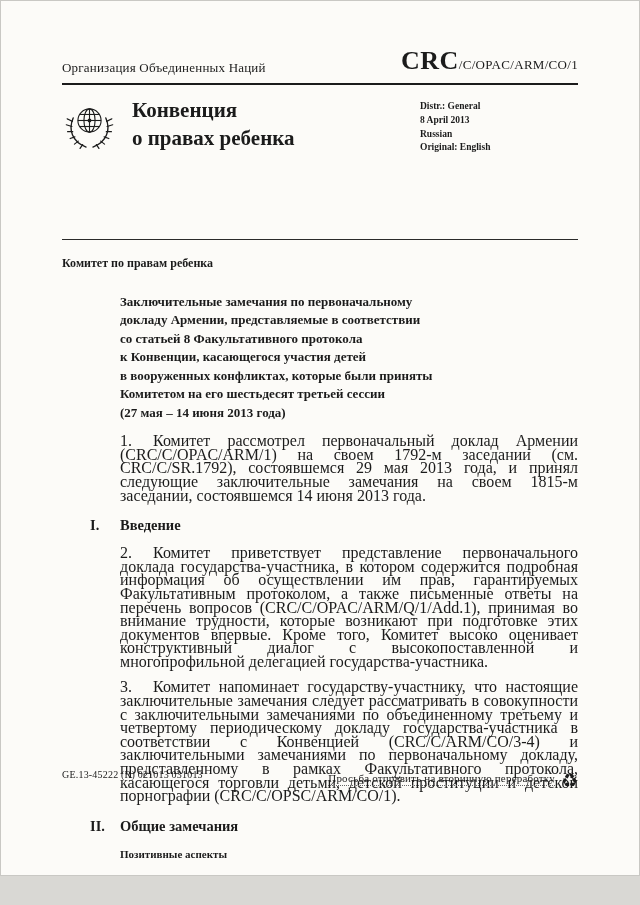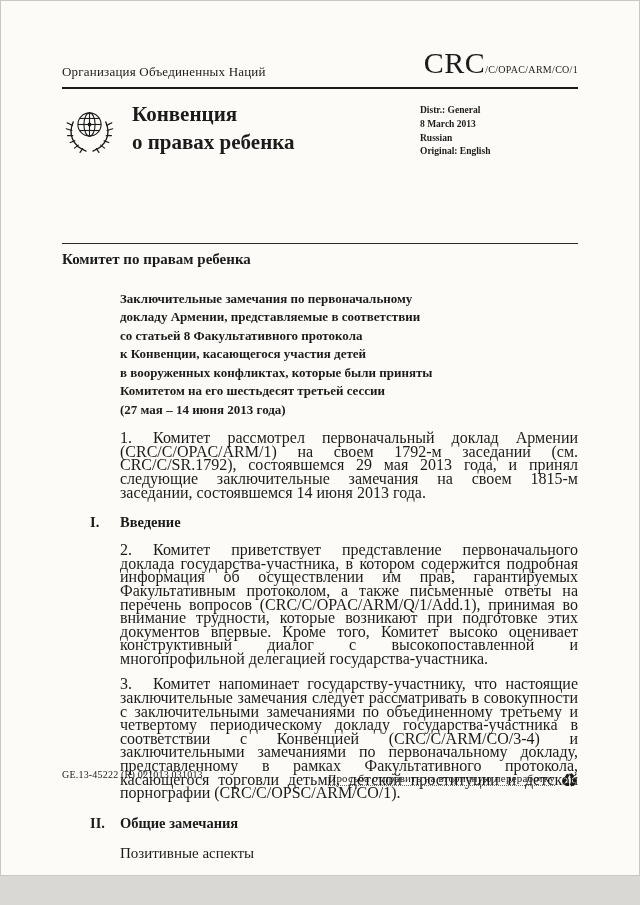--- a/index.html
+++ b/index.html
@@ -12,51 +12,51 @@
     font-family:"Liberation Serif","DejaVu Serif",serif;
     box-sizing:border-box;
     padding:46px 62px 0 62px;
     overflow:hidden;
     box-shadow:inset 0 0 0 1px #c9c8c4;
   }
   
   .masthead{display:flex;justify-content:space-between;align-items:flex-end;}
   .org{font-size:13px;letter-spacing:.2px;}
   .symbol{white-space:nowrap;}
-  .sym-main{font-size:30px;font-weight:normal;letter-spacing:.5px;}
-  .sym-rest{font-size:10px;font-weight:normal;letter-spacing:.3px;}
+  .sym-main{font-size:26px;font-weight:bold;letter-spacing:.5px;}
+  .sym-rest{font-size:13px;font-weight:normal;letter-spacing:.3px;}
   .rule-thick{height:2px;background:#1b1b1b;margin-top:7px;}
   .rule-thin{height:1px;background:#2a2a2a;}
   
   .pub-row{display:flex;align-items:flex-start;margin-top:12px;height:142px;}
   .emblem{width:55px;height:55px;flex:0 0 55px;margin-top:2px;}
   .pub-title{
     margin-left:15px;
     font-size:21px;font-weight:bold;line-height:1.32;
     white-space:pre-line;
   }
   .distr{margin-left:auto;width:158px;font-size:9.5px;line-height:1.45;padding-top:3px;font-weight:bold;}
-  .committee{font-size:15px;font-weight:bold;margin-top:7px;}
+  .committee{font-size:12px;font-weight:bold;margin-top:16px;}
   
   .doc-title{
     margin:22px 0 0 58px;
     font-size:13px;font-weight:bold;line-height:1.42;
     white-space:pre-line;
   }
   
   .para{
     margin:12px 0 0 58px;
     font-size:16px;line-height:13.6px;
     text-align:justify;
   }
   .pnum{display:inline-block;min-width:33px;}
   
   .section-heading{margin:15px 0 0 28px;font-size:14.5px;font-weight:bold;}
   .section-heading .numeral{display:inline-block;width:30px;}
-  .subheading{margin:13px 0 0 58px;font-size:15px;font-weight:normal;}
+  .subheading{margin:13px 0 0 58px;font-size:11px;font-weight:bold;}
   
   .footer{
     position:absolute;left:62px;right:62px;bottom:88px;
     display:flex;justify-content:space-between;align-items:flex-start;
   }
   .footer-ref{font-size:10px;letter-spacing:.2px;}
   .recycle-wrap{display:flex;align-items:center;}
   .recycle-note{
     font-size:11px;font-weight:normal;letter-spacing:.2px;
     border-bottom:1px dotted #666;padding-bottom:1px;
@@ -106,21 +106,21 @@
           <line x1="49" y1="44" x2="54.5" y2="46"></line>
           <line x1="45" y1="49" x2="49.5" y2="52.5"></line>
           <line x1="40" y1="53" x2="43" y2="57.5"></line>
         </g>
       </svg>
     </span>
     <div class="pub-title">Конвенция
 о правах ребенка</div>
     <div class="distr">
       <div>Distr.: General</div>
-      <div>8 March 2013</div>
+      <div>8 April 2013</div>
       <div>Russian</div>
       <div>Original: English</div>
     </div>
   </div>
   <div class="rule-thin"></div>
 
   <div class="committee">Комитет по правам ребенка</div>
 
   <h1 class="doc-title">Заключительные замечания по первоначальному
 докладу Армении, представляемые в соответствии

